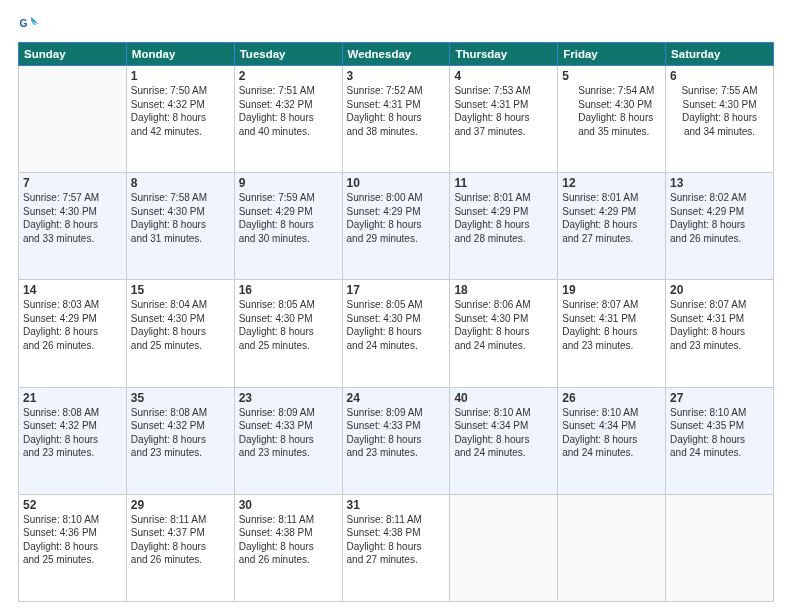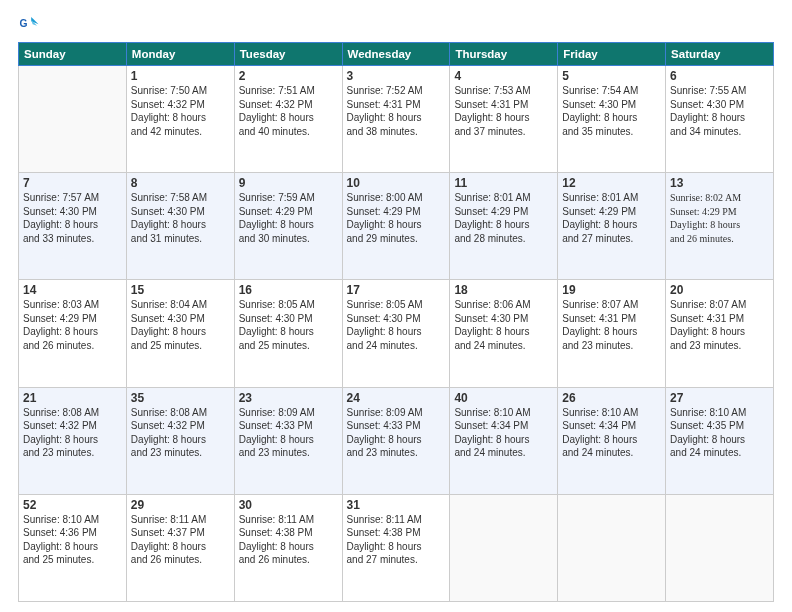--- a/index.html
+++ b/index.html
@@ -147,28 +147,28 @@
           </td>
           <td>
             <span class="day-number">4</span>
             <div class="day-info" style="white-space: pre-line;">Sunrise: 7:53 AM
 Sunset: 4:31 PM
 Daylight: 8 hours
 and 37 minutes.</div>
           </td>
           <td>
             <span class="day-number">5</span>
-            <div class="day-info" style="white-space: pre-line;">Sunrise: 7:54 AM
+            <div class="day-info" style="white-space: pre-line; margin-left: 16px;">Sunrise: 7:54 AM
 Sunset: 4:30 PM
 Daylight: 8 hours
 and 35 minutes.</div>
           </td>
           <td>
             <span class="day-number">6</span>
-            <div class="day-info" style="white-space: pre-line;">Sunrise: 7:55 AM
+            <div class="day-info" style="white-space: pre-line; text-align: center;">Sunrise: 7:55 AM
 Sunset: 4:30 PM
 Daylight: 8 hours
 and 34 minutes.</div>
           </td>
         </tr>
         <tr class="row-alt">
           <td>
             <span class="day-number">7</span>
             <div class="day-info" style="white-space: pre-line;">Sunrise: 7:57 AM
 Sunset: 4:30 PM
@@ -205,21 +205,21 @@
           </td>
           <td>
             <span class="day-number">12</span>
             <div class="day-info" style="white-space: pre-line;">Sunrise: 8:01 AM
 Sunset: 4:29 PM
 Daylight: 8 hours
 and 27 minutes.</div>
           </td>
           <td>
             <span class="day-number">13</span>
-            <div class="day-info" style="white-space: pre-line; font-family: Liberation Serif, serif;">Sunrise: 8:02 AM
+            <div class="day-info" style="white-space: pre-line;">Sunrise: 8:02 AM
 Sunset: 4:29 PM
 Daylight: 8 hours
 and 26 minutes.</div>
           </td>
         </tr>
         <tr>
           <td>
             <span class="day-number">14</span>
             <div class="day-info" style="white-space: pre-line;">Sunrise: 8:03 AM
 Sunset: 4:29 PM

